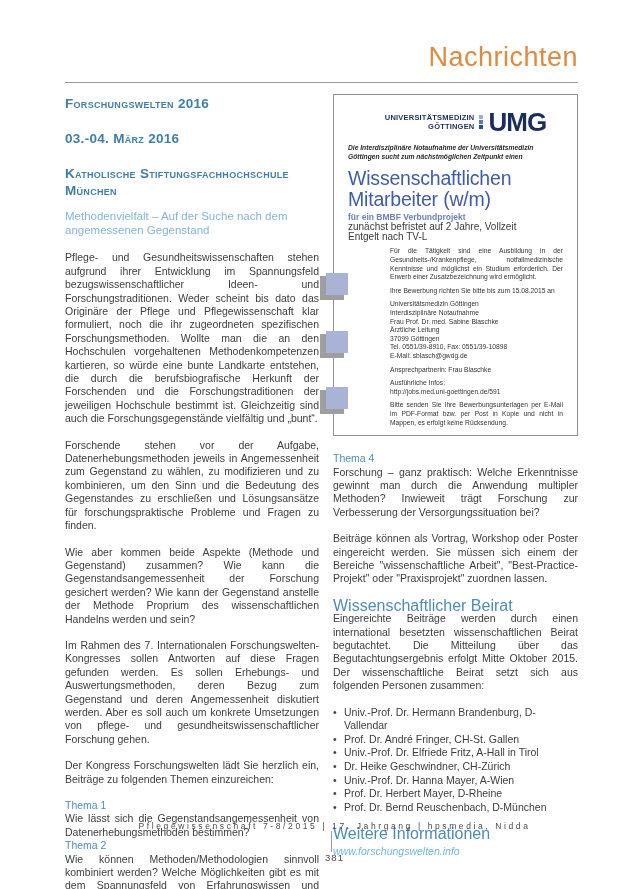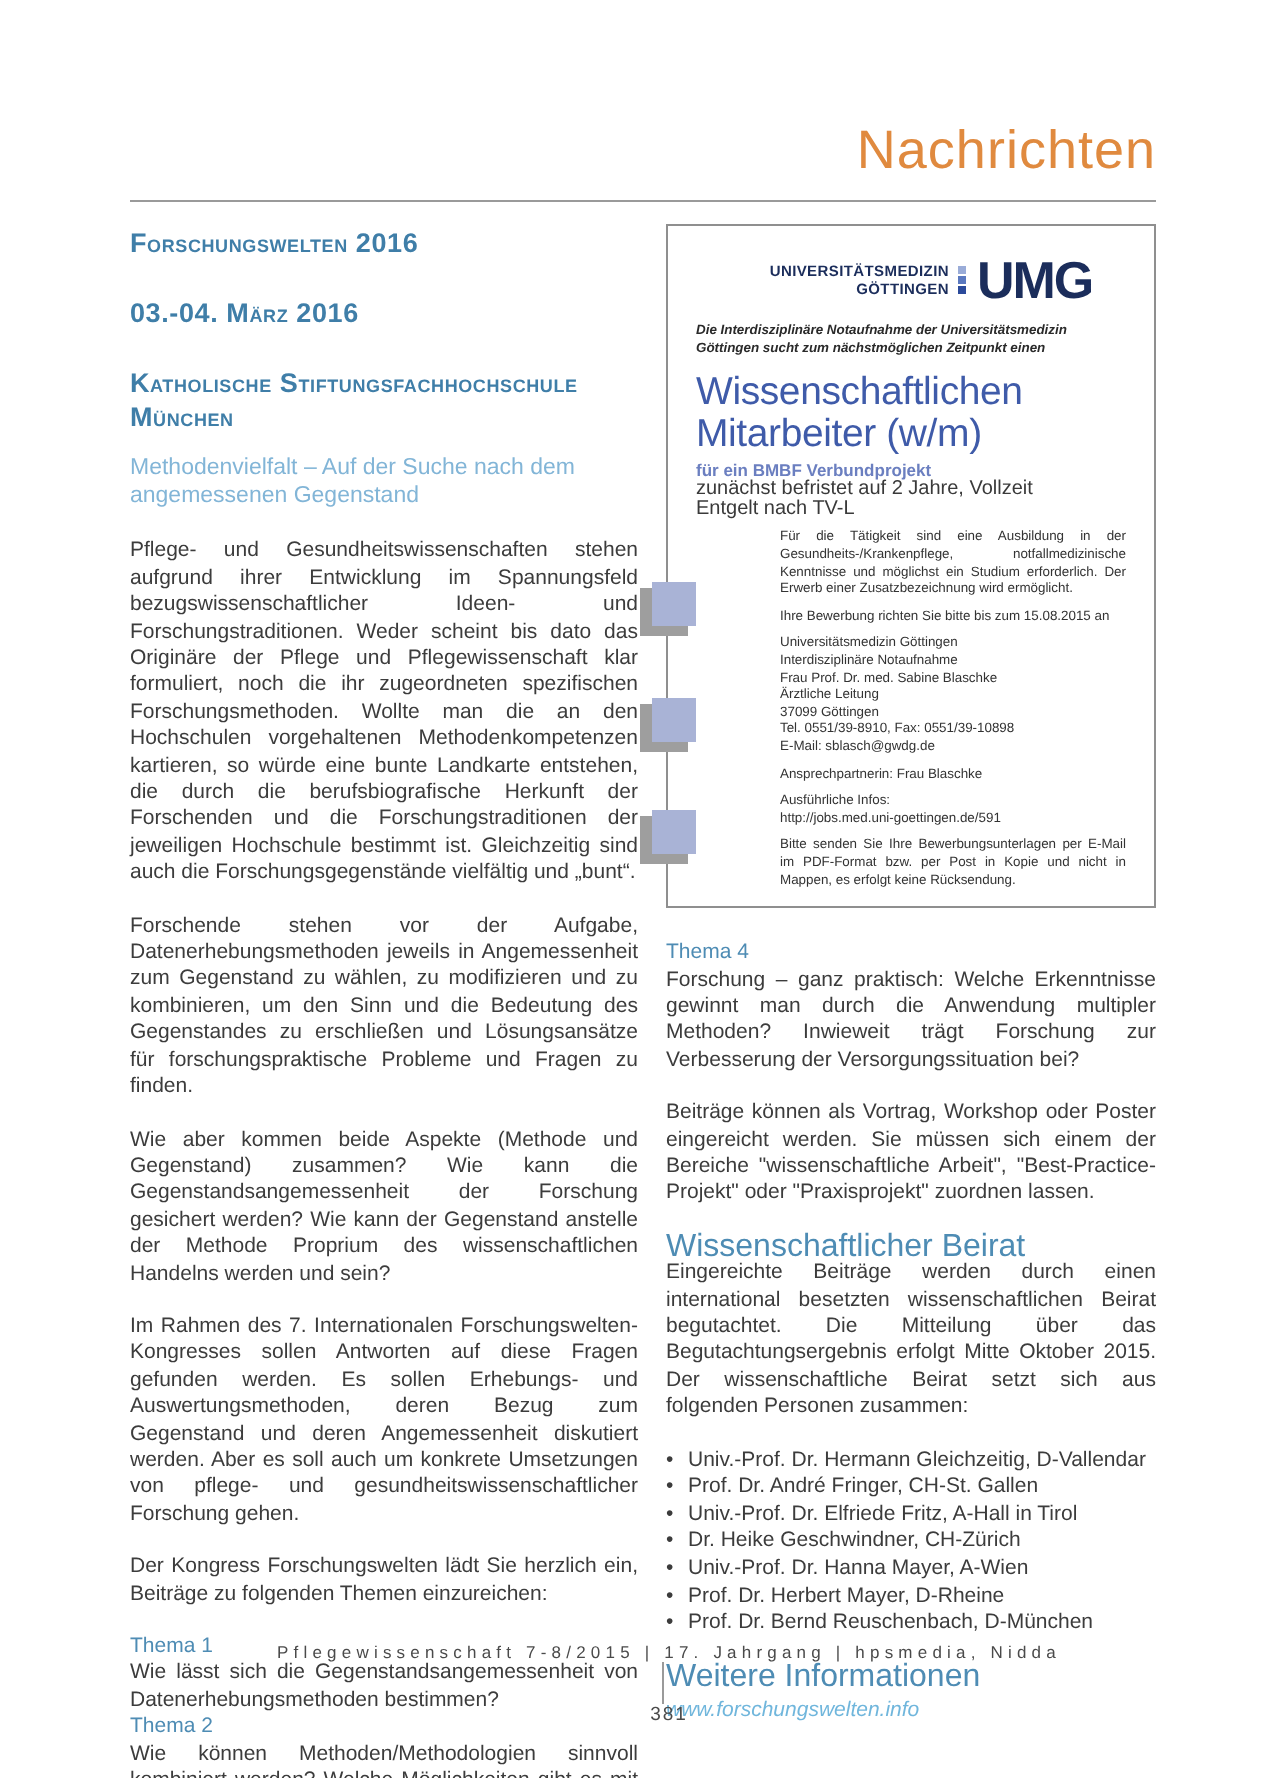--- a/index.html
+++ b/index.html
@@ -1,21 +1,21 @@
 <!DOCTYPE html>
 <html lang="de"><head>
 <meta charset="utf-8">
 <style>
   * { margin:0; padding:0; box-sizing:border-box; }
   html,body { background:#ffffff; }
   body {
     width:642px; height:889px; position:relative; overflow:hidden;
     font-family:"Liberation Sans", sans-serif; color:#3c3c3c;
   }
-  .page { position:absolute; inset:0; padding:60px 64px 0 65px; }
+  .page { position:absolute; inset:0; padding:42px 64px 0 65px; }
 
   
   .header-title {
     text-align:right; font-size:27px; font-weight:400; color:#e08a3f;
     letter-spacing:0.5px;
   }
   .header-rule { border-bottom:1px solid #9a9a9a; margin-top:9px; }
 
   
   .columns { display:flex; gap:14px; margin-top:11px; }
@@ -181,21 +181,21 @@
         <div class="theme-label">Thema 4</div>
         <div class="theme-text">Forschung – ganz praktisch: Welche Erkenntnisse gewinnt man durch die Anwendung multipler Methoden? Inwieweit trägt Forschung zur Verbesserung der Versorgungssituation bei?</div>
       </div>
 
       <p class="para">Beiträge können als Vortrag, Workshop oder Poster eingereicht werden. Sie müssen sich einem der Bereiche "wissenschaftliche Arbeit", "Best-Practice-Projekt" oder "Praxisprojekt" zuordnen lassen.</p>
 
       <div class="blue-head">Wissenschaftlicher Beirat</div>
       <div class="beirat-intro">Eingereichte Beiträge werden durch einen international besetzten wissenschaftlichen Beirat begutachtet. Die Mitteilung über das Begutachtungsergebnis erfolgt Mitte Oktober 2015. Der wissenschaftliche Beirat setzt sich aus folgenden Personen zusammen:</div>
 
       <div class="member-list">
-        <div class="member">Univ.-Prof. Dr. Hermann Gleichzeitig, D-Vallendar</div>
+        <div class="member">Univ.-Prof. Dr. Hermann Brandenburg, D-Vallendar</div>
         <div class="member">Prof. Dr. André Fringer, CH-St. Gallen</div>
         <div class="member">Univ.-Prof. Dr. Elfriede Fritz, A-Hall in Tirol</div>
         <div class="member">Dr. Heike Geschwindner, CH-Zürich</div>
         <div class="member">Univ.-Prof. Dr. Hanna Mayer, A-Wien</div>
         <div class="member">Prof. Dr. Herbert Mayer, D-Rheine</div>
         <div class="member">Prof. Dr. Bernd Reuschenbach, D-München</div>
       </div>
 
       <div class="blue-head">Weitere Informationen</div>
       <a class="link" href="#">www.forschungswelten.info</a>

